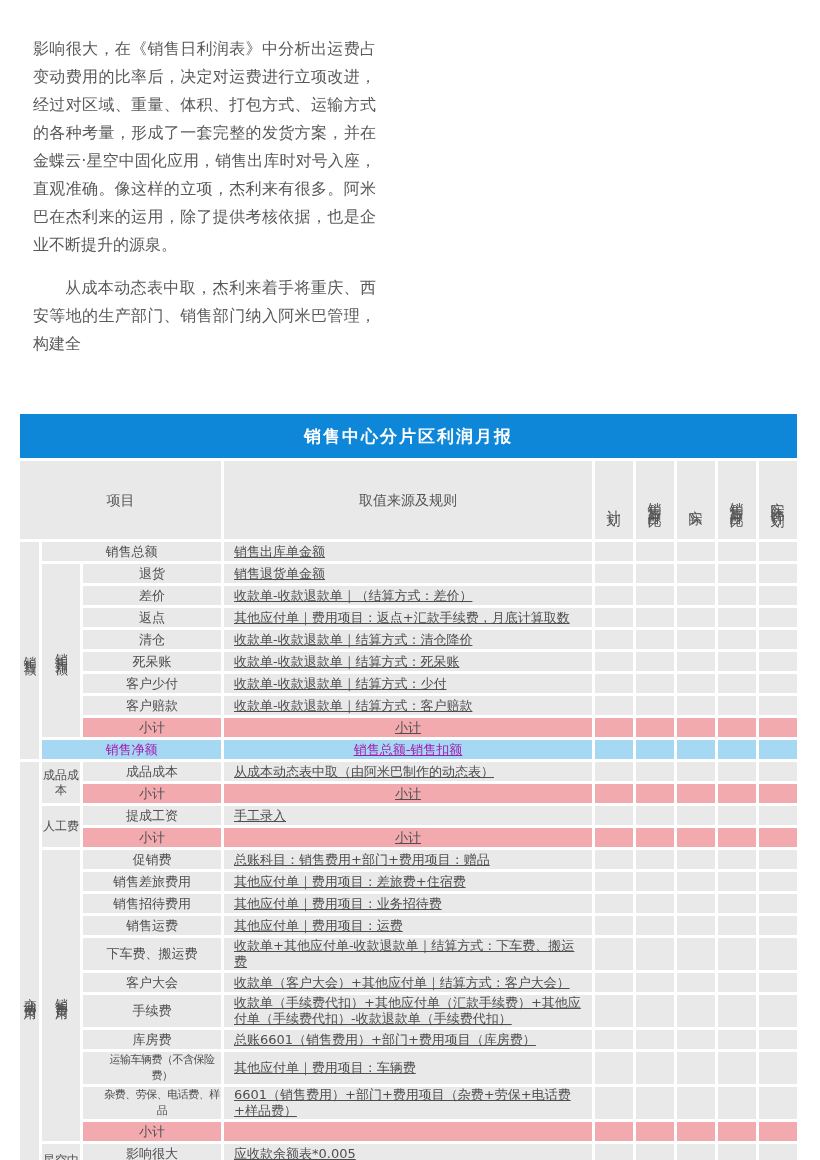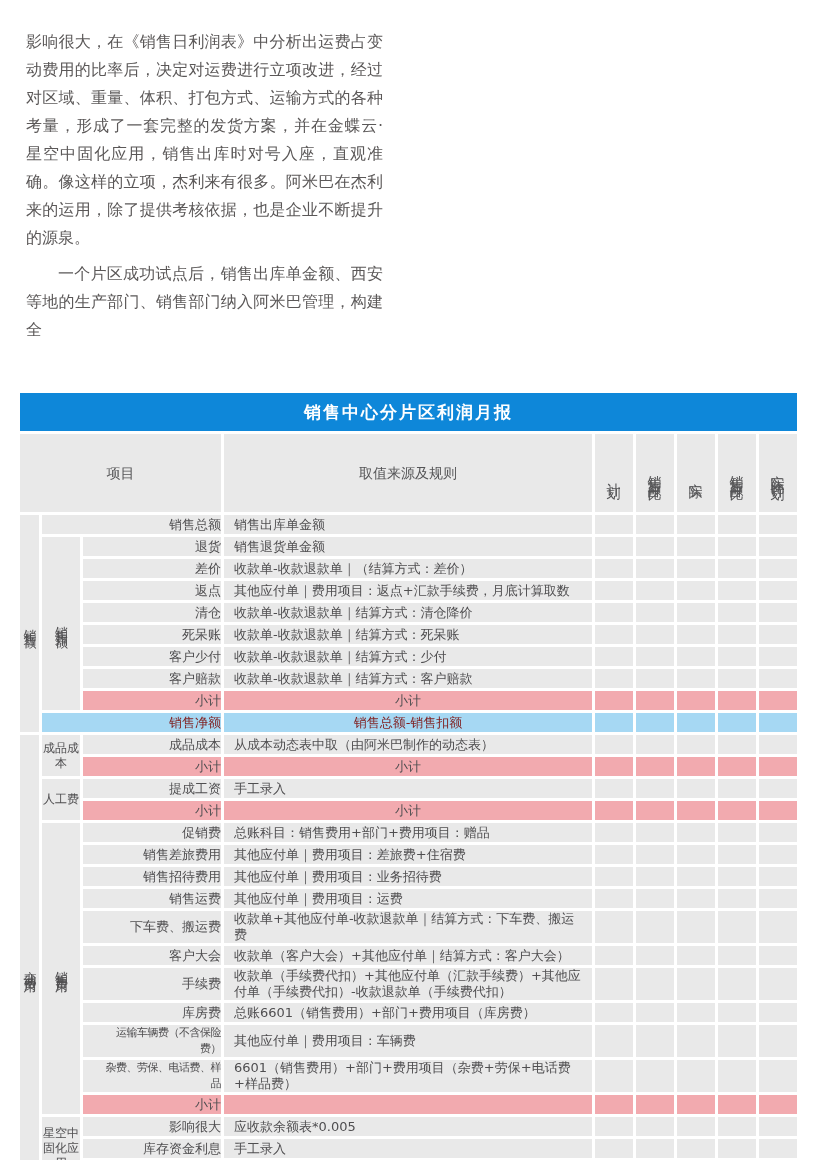--- a/index.html
+++ b/index.html
@@ -9,56 +9,56 @@
     -webkit-font-smoothing:antialiased;
   }
   
   .article{
     display:flex;gap:36px;
     padding:20px 20px 0 18px;
     color:#5b5858;font-size:16px;line-height:28px;
     text-align:justify;text-justify:inter-ideograph;
   }
   .article .col{width:373px;}
-  .article p{margin:8px;}
+  .article p{margin:15px;}
   .article p.indent{text-indent:2em;}
   
   .report{margin:38px 0 0 17px;}
   table{border-collapse:separate;border-spacing:3px;table-layout:fixed;}
   td{
     background:#e9e9e9;color:#4f4e50;font-size:13px;line-height:16px;
     vertical-align:middle;height:19px;padding:0;overflow:hidden;
   }
   td.title-cell{
     background:#0e87d9;color:#ffffff;font-weight:bold;font-size:17px;
-    letter-spacing:2px;text-align:center;height:38px;
+    letter-spacing:2px;text-align:center;height:44px;
   }
   tr.head td{height:78px;text-align:center;color:#545456;font-size:14px;}
   .vt{
     writing-mode:vertical-rl;text-orientation:upright;
     letter-spacing:3px;display:inline-block;
   }
   td.g{text-align:center;}
   td.g.h{font-size:12px;line-height:15px;padding:0 1px;}
-  td.lab{text-align:right;}
+  td.lab{text-align:center;}
   td.lab.small{font-size:11px;letter-spacing:-0.5px;padding-left:20px;}
-  td.rule{text-align:left;padding:0 10px;}
+  td.rule{text-align:left;padding:0 10px;text-decoration:underline;}
   tr.center-rule td.rule{text-align:center;padding:0;}
   
   tr.row-subtotal td.lab,tr.row-subtotal td.rule,tr.row-subtotal td.val{background:#f2aaaf;}
-  tr.row-net td.lab,tr.row-net td.rule,tr.row-net td.val{background:#a6d8f3;color:#7f1d1d;margin-left:20px;}
+  tr.row-net td.lab,tr.row-net td.rule,tr.row-net td.val{background:#a6d8f3;color:#a21caf;margin-left:20px;}
   tr.row-margin td.lab,tr.row-margin td.rule,tr.row-margin td.val{background:#ed8600;color:#ffffff;font-weight:bold;}
 </style>
 </head>
 <body>
 
 <div class="article">
   <div class="col">
     <p>影响很大，在《销售日利润表》中分析出运费占变动费用的比率后，决定对运费进行立项改进，经过对区域、重量、体积、打包方式、运输方式的各种考量，形成了一套完整的发货方案，并在金蝶云·星空中固化应用，销售出库时对号入座，直观准确。像这样的立项，杰利来有很多。阿米巴在杰利来的运用，除了提供考核依据，也是企业不断提升的源泉。</p>
-    <p class="indent">一个片区成功试点后，销售出库单金额、西安等地的生产部门、销售部门纳入阿米巴管理，构建全</p>
+    <p class="indent">从成本动态表中取，杰利来着手将重庆、西安等地的生产部门、销售部门纳入阿米巴管理，构建全</p>
   </div>
   <div class="col">
   </div>
 </div>
 
 <div class="report">
   <table>
     <colgroup>
       <col style="width:19px">
         <col style="width:38px">

